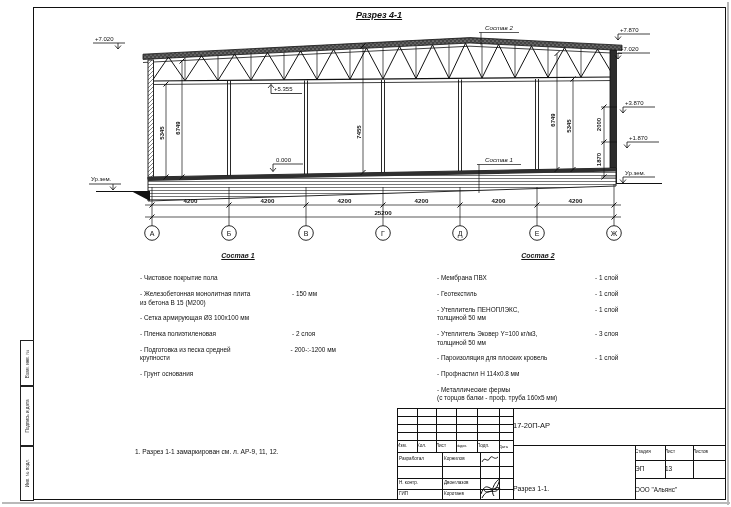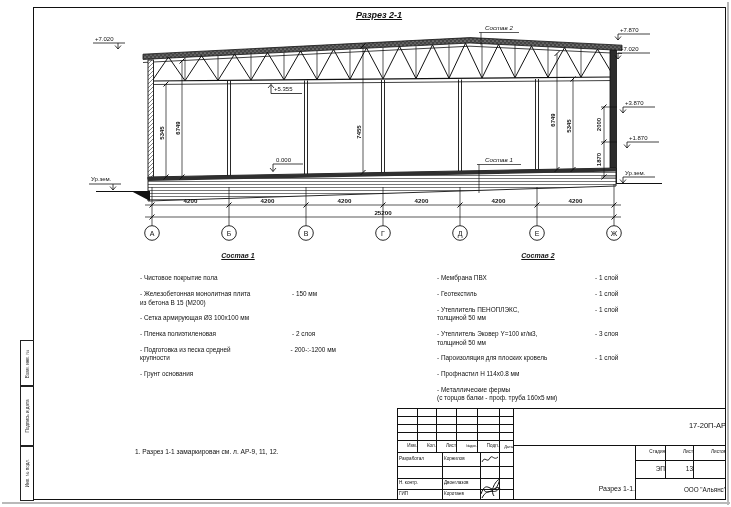--- a/index.html
+++ b/index.html
@@ -14,41 +14,41 @@
   .list{font-size:6.4px;line-height:1.35;}
   .list .hd{text-align:center;font-style:italic;font-weight:bold;text-decoration:underline;font-size:7px;margin-bottom:14px;}
   .item{display:flex;margin-bottom:7px;}
   .item .t{white-space:pre-line;flex:1 1 auto;}
   .item .v{white-space:nowrap;margin-left:6px;text-align:left;min-width:44px;}
   .note{left:135px;top:448px;font-size:6.6px;}
   
   .tb{left:397px;top:408px;width:329px;height:92px;}
   .ln{position:absolute;background:#111;}
   .tb-txt{position:absolute;font-size:4.6px;white-space:nowrap;}
-  .ctr{text-align:right;}
+  .ctr{text-align:left;}
   svg text{fill:#111;}
 </style>
 </head>
 <body>
 
 <div class="abs frame"></div>
 <div class="abs edge-r"></div>
 <div class="abs edge-b"></div>
 
 <div class="abs strip-cell" style="top:340px;height:45px;">
   <span class="strip-label">Взам. инв. №</span>
 </div>
 <div class="abs strip-cell" style="top:385px;height:60px;">
   <span class="strip-label">Подпись и дата</span>
 </div>
 <div class="abs strip-cell" style="top:445px;height:54px;">
   <span class="strip-label">Инв. № подл.</span>
 </div>
 
-<div class="abs sheet-title">Разрез 2-1</div>
+<div class="abs sheet-title">Разрез 4-1</div>
 
 <svg class="abs" style="left:0;top:0;" width="731" height="507" viewBox="0 0 731 507">
   <defs>
     <pattern id="hlines" width="4" height="3" patternUnits="userSpaceOnUse">
       <rect width="4" height="3" fill="#fff"></rect>
       <line x1="0" y1="1.5" x2="4" y2="1.5" stroke="#3c3c3c" stroke-width="0.7"></line>
     </pattern>
     <pattern id="dots" width="4" height="4" patternUnits="userSpaceOnUse">
       <rect width="4" height="4" fill="#454545"></rect>
       <circle cx="1" cy="1" r="0.6" fill="#d8d8d8"></circle>

